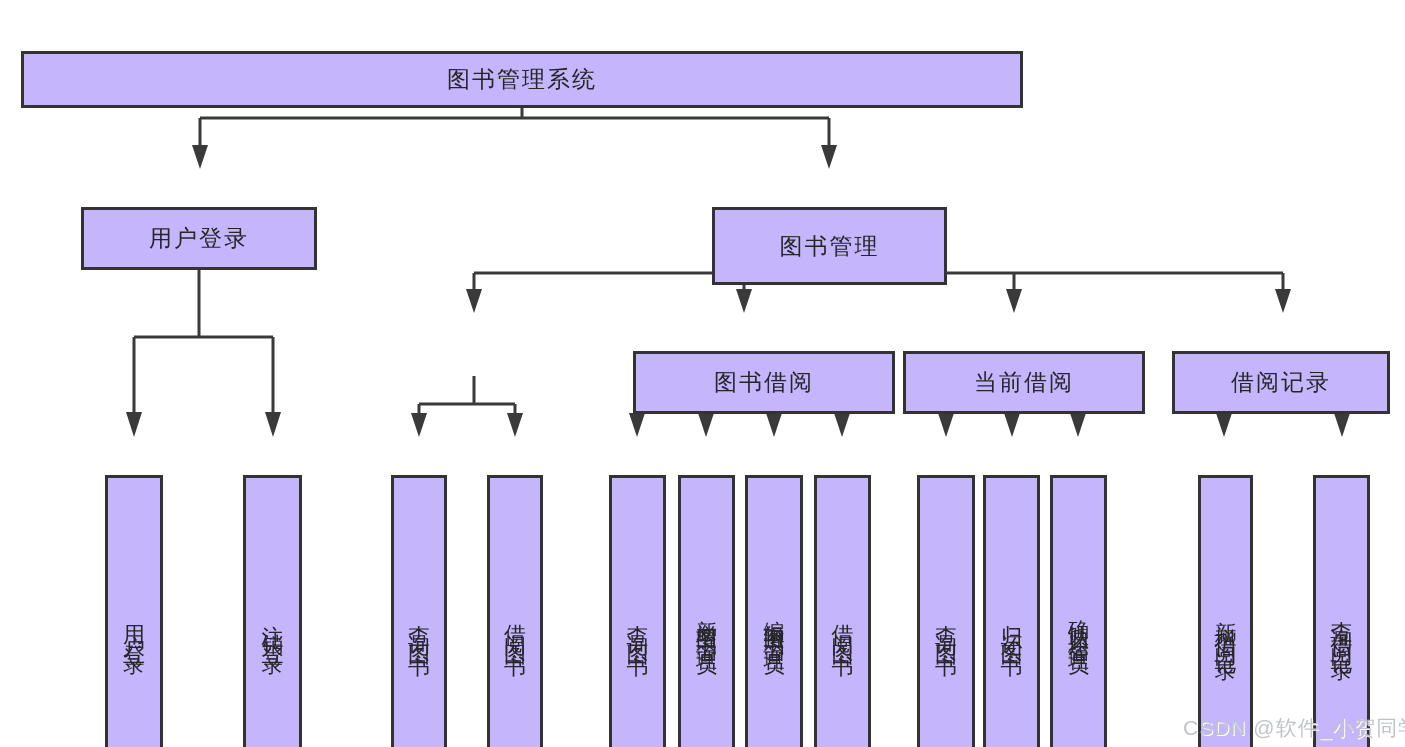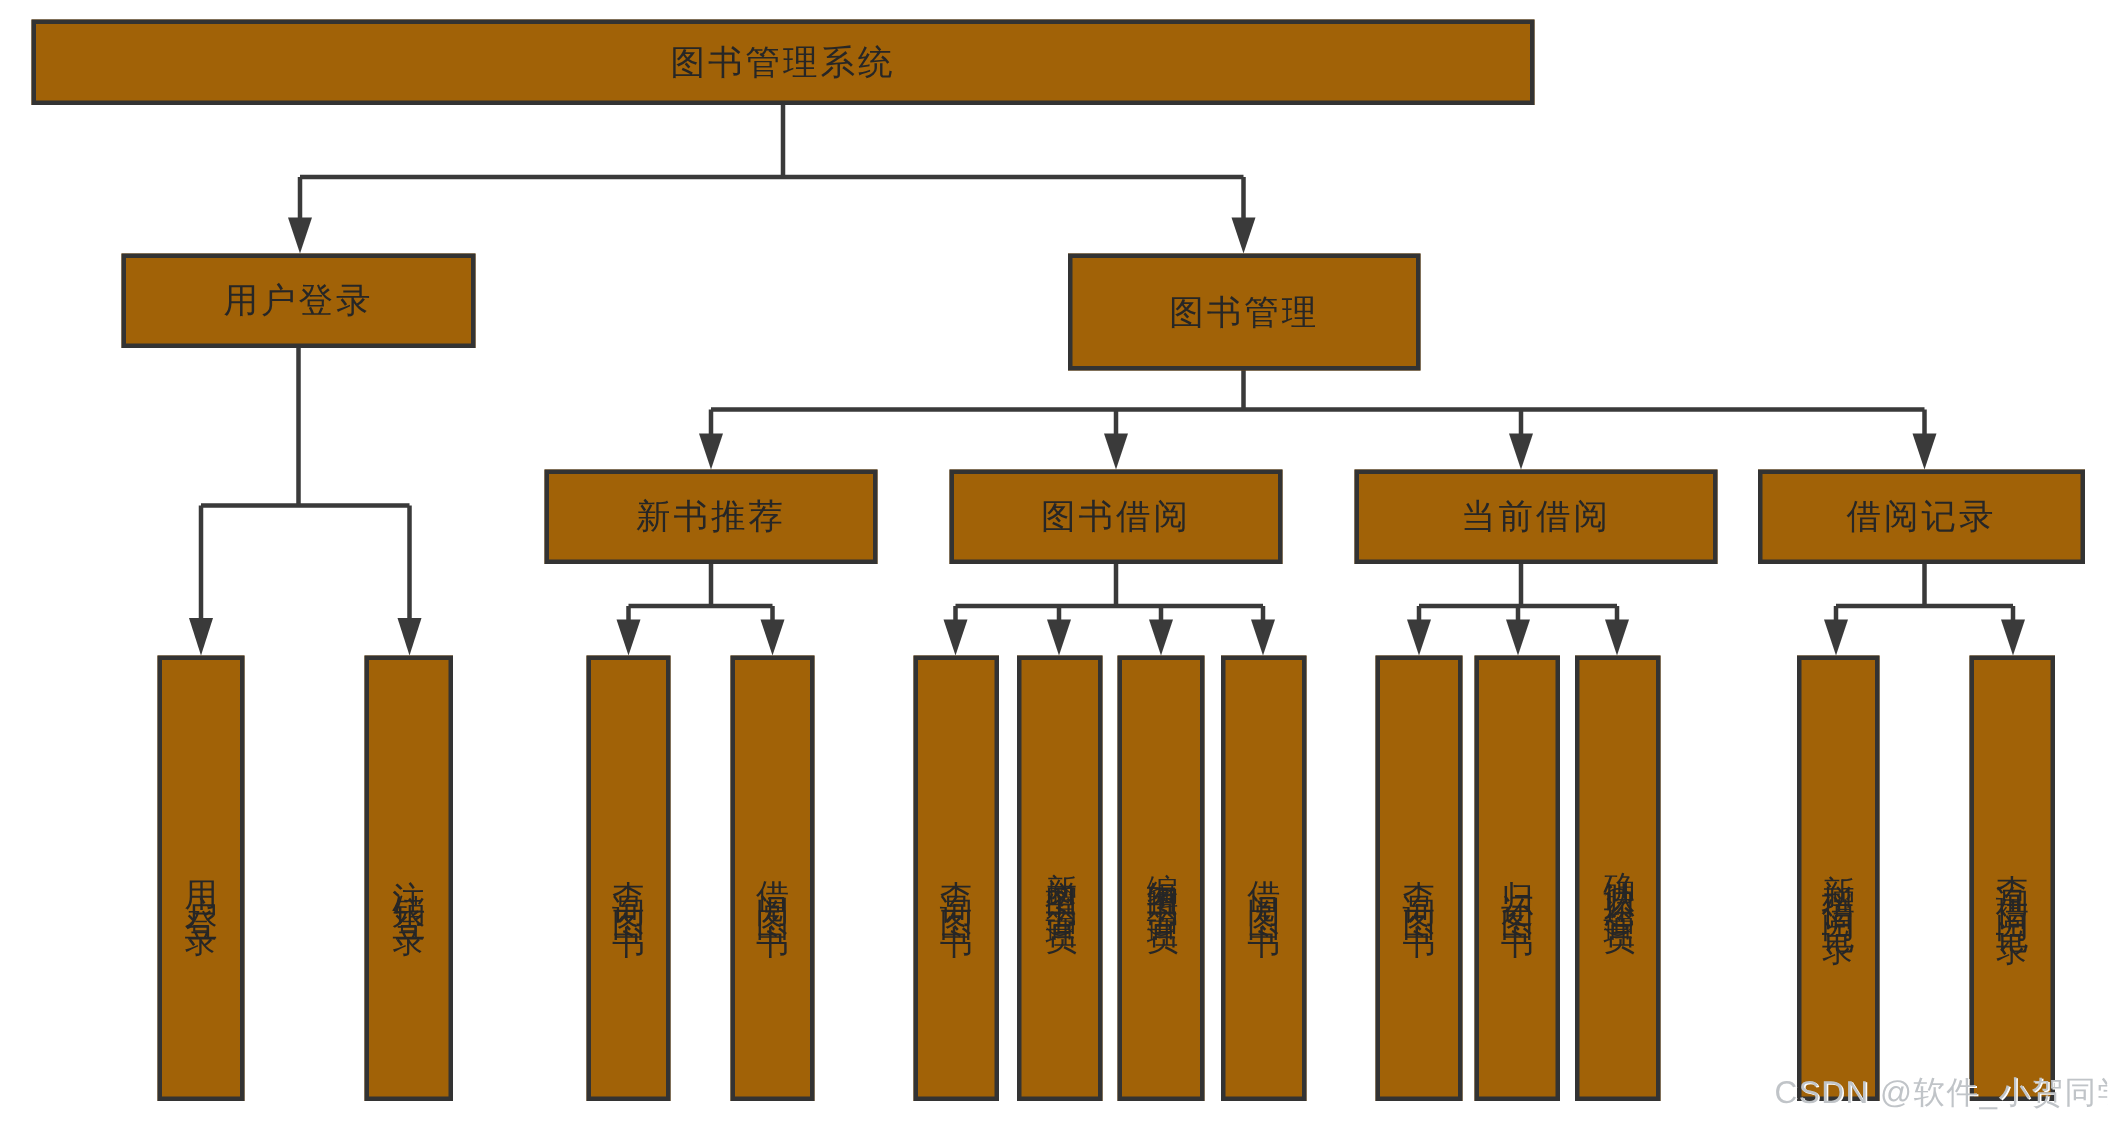--- a/index.html
+++ b/index.html
@@ -8,28 +8,29 @@
     width: 1405px;
     height: 747px;
     background: #ffffff;
     font-family: "Liberation Sans", "DejaVu Sans", sans-serif;
     overflow: hidden;
   }
   .box {
     position: absolute;
     box-sizing: border-box;
     border: 3px solid #333333;
-    background: #a16207;
+    background: #c4b5fd;
     display: flex;
     align-items: center;
     justify-content: center;
     color: #262626;
     font-size: 23px;
     letter-spacing: 2px;
     z-index: 2;
+    margin-top: 38px;
   }
   .vbox {
     writing-mode: vertical-rl;
     text-orientation: mixed;
     font-size: 22px;
     letter-spacing: 10px;
     padding-top: 6px;
   }
   .vbox.long { letter-spacing: 5px; font-size: 21px; padding-top: 4px; }
   #connectors {
@@ -102,22 +103,21 @@
       <polygon points="1216,413 1232,413 1224,437"></polygon>
       <polygon points="1334,413 1350,413 1342,437"></polygon>
     </g>
   </svg>
 
   <div class="box" style="left:21px; top:13px; width:1002px; height:57px;">图书管理系统</div>
 
   <div class="box" style="left:81px; top:169px; width:236px; height:63px;">用户登录</div>
   <div class="box" style="left:712px; top:169px; width:235px; height:78px;">图书管理</div>
 
-  <div class="box" style="left:363px; top:313px; width:222px; height:63px;">新书推荐</div>
-  <div class="box" style="left:633px; top:313px; width:222px; height:63px;">图书借阅</div>
+  <div class="box" style="left:633px; top:313px; width:262px; height:63px;">图书借阅</div>
   <div class="box" style="left:903px; top:313px; width:242px; height:63px;">当前借阅</div>
   <div class="box" style="left:1172px; top:313px; width:218px; height:63px;">借阅记录</div>
 
   <div class="box vbox" style="left:105px; top:437px; width:58px; height:297px;">用户登录</div>
   <div class="box vbox" style="left:243px; top:437px; width:59px; height:297px;">注销登录</div>
 
   <div class="box vbox" style="left:391px; top:437px; width:56px; height:297px;">查询图书</div>
   <div class="box vbox" style="left:487px; top:437px; width:56px; height:297px;">借阅图书</div>
 
   <div class="box vbox" style="left:609px; top:437px; width:57px; height:297px;">查询图书</div>

